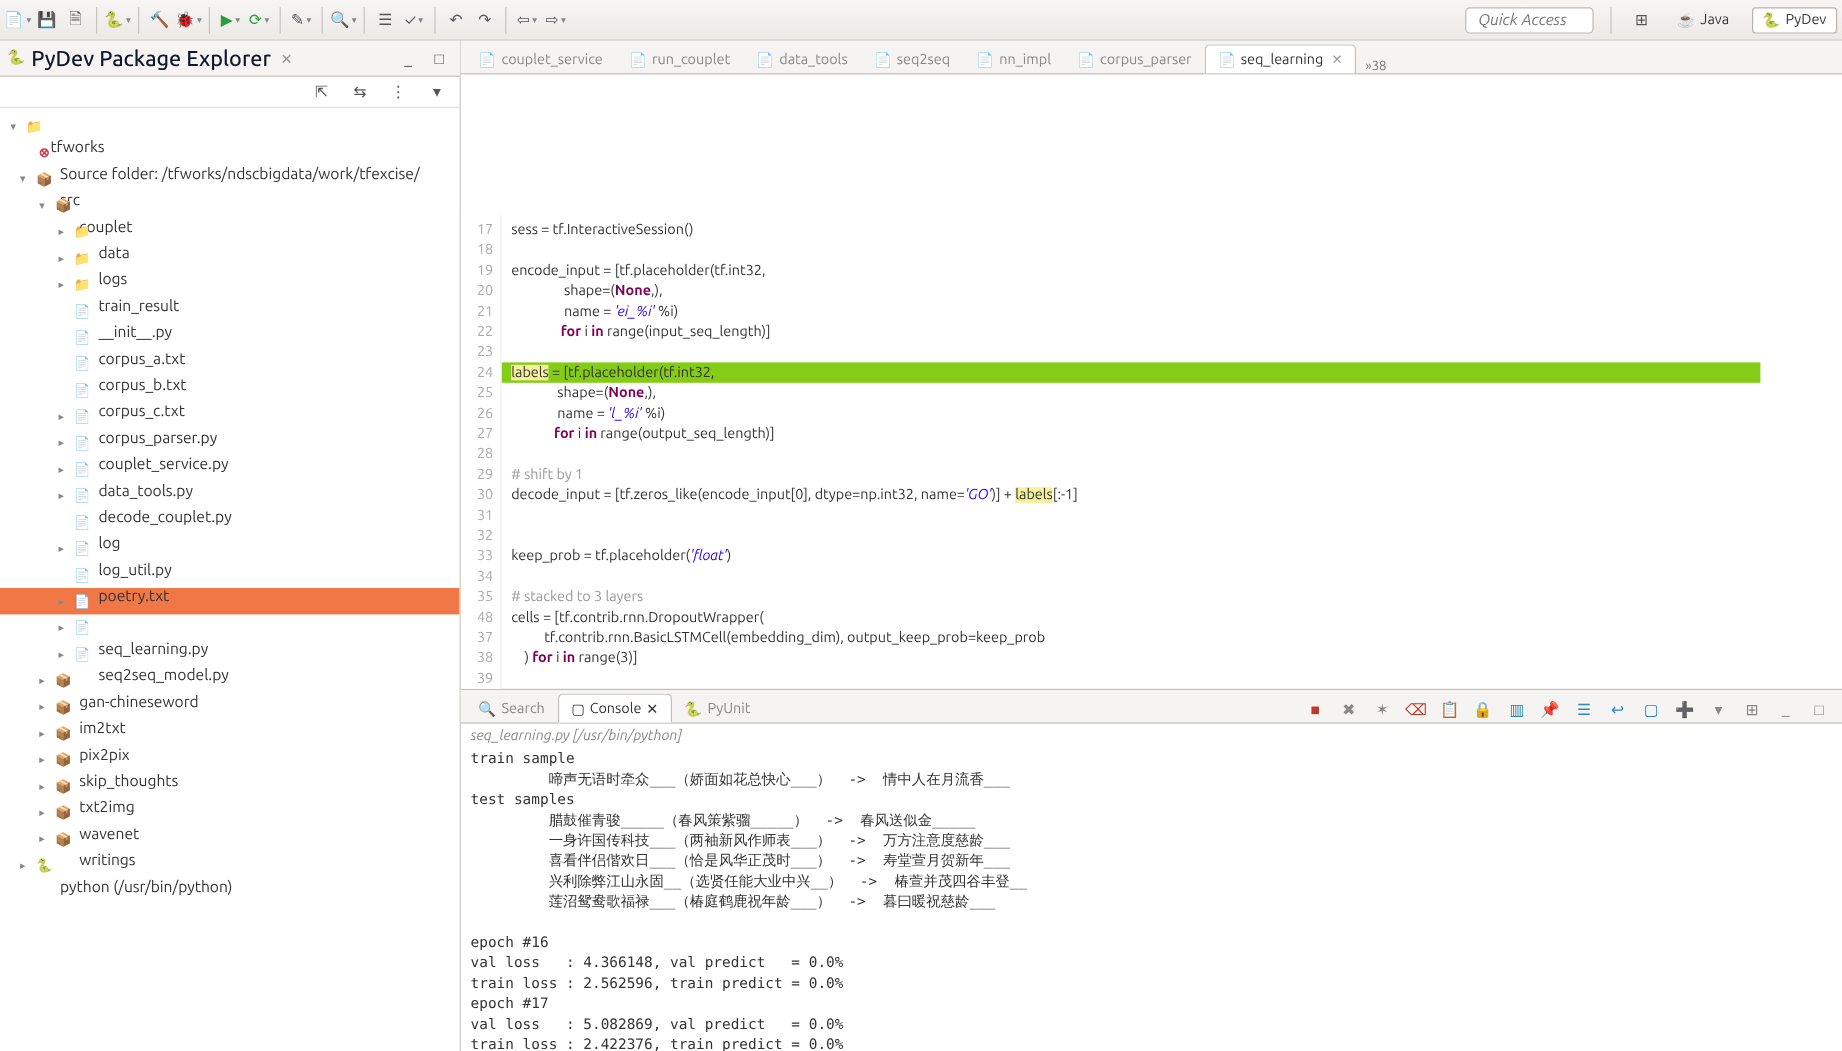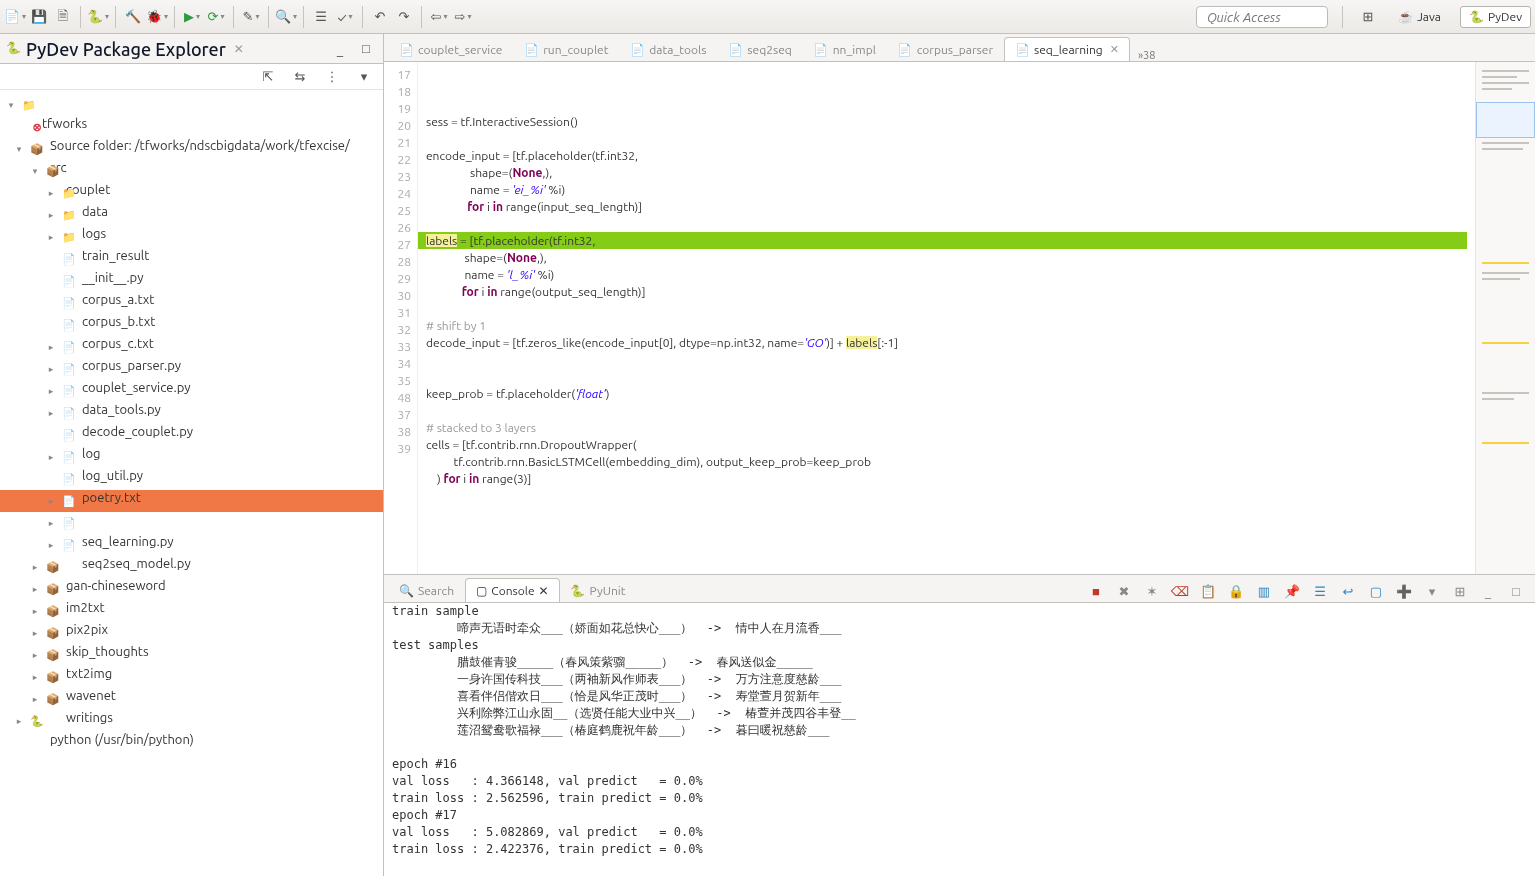--- a/index.html
+++ b/index.html
@@ -4,21 +4,21 @@
 <style>
 * { box-sizing: border-box; margin: 0; padding: 0; font-family: "Ubuntu", "Segoe UI", sans-serif; }
 body { background: #f2f1f0; font-size: 12px; color: #333; overflow: hidden; width: 1535px; height: 876px; }
 
 .toolbar-top { height: 34px; background: linear-gradient(#f7f6f5,#ece9e6); border-bottom: 1px solid #c4c0bb; display: flex; align-items: center; padding: 0 4px; gap: 2px; }
 .toolbar-top .sep { width: 1px; height: 22px; background: #c7c3be; margin: 0 4px; }
 .tbtn { width: 22px; height: 22px; border: none; background: none; cursor: pointer; display: inline-flex; align-items: center; justify-content: center; color: #555; font-size: 13px; }
 .tbtn.dd::after { content: "▾"; font-size: 8px; margin-left: 2px; color: #888; }
 
 .quick-access { margin-left: auto; display:flex; align-items:center; gap:10px; }
-.quick-access input { border: 1px solid #bbb; border-radius: 4px; padding: 3px 10px; font-size: 13px; color: #701a75; background: #fff; width: 132px; font-style: italic; }
+.quick-access input { border: 1px solid #bbb; border-radius: 4px; padding: 3px 10px; font-size: 13px; color: #701a75; background: #fff; width: 107px; font-style: italic; }
 .persp-btn { display:inline-flex; align-items:center; gap:4px; padding:3px 8px; border:1px solid transparent; border-radius:3px; cursor:pointer; font-size:12px; }
 .persp-btn.active { background:#fff; border:1px solid #b8b4af; }
 
 .main-area { display:flex; height: calc(876px - 34px); }
 
 
 .explorer { width: 384px; border-right:1px solid #c4c0bb; background:#fff; display:flex; flex-direction:column; }
 .view-tab { height:30px; background:#f5f4f2; border-bottom:1px solid #c4c0bb; display:flex; align-items:center; padding:0 6px; gap:4px; }
 .view-tab .title { font-size:18px; font-weight:500; color:#0f172a; }
 .view-tab .icon { width:16px; height:16px; }
@@ -32,21 +32,21 @@
 .tree-row .lbl { padding-left:2px;margin-top:36px; }
 .indent-1{padding-left:12px}.indent-2{padding-left:28px}.indent-3{padding-left:44px}
 
 
 .editor-panel { flex:1; display:flex; flex-direction:column; background:#fff; }
 .edtabs { height:28px; background:#f5f4f2; border-bottom:1px solid #c4c0bb; display:flex; align-items:flex-end; padding-left:4px; gap:0; }
 .edtab { height:24px; padding:0 10px; display:flex; align-items:center; gap:4px; border:1px solid transparent; border-bottom:none; border-top-left-radius:4px; border-top-right-radius:4px; cursor:pointer; font-size:12px; color:#888; }
 .edtab.active { background:#fff; border-color:#c4c0bb; color:#333; }
 .edtab .close { font-size:11px; color:#999; margin-left:3px; }
 .edtabs .more { padding:0 8px; font-size:11px; color:#777; }
-.code-wrap { flex:1; display:flex; overflow:hidden; position:relative; }
+.code-wrap { flex:1; display:flex; overflow:hidden; position:relative;align-items:flex-end; }
 .gutter { width:34px; background:#fff; border-right:1px solid #eee; text-align:right; padding:4px 6px 0 0; color:#aaa; font-family:monospace; font-size:12px; line-height:17px; }
 .code { flex:1; padding:4px 0 0 8px; font-family:"DejaVu Sans Mono",monospace; font-size:12px; line-height:17px; white-space:pre; overflow:auto;margin-top:47px; }
 .code .hl-line { background:#84cc16; display:block; margin-left:-8px; padding-left:8px; width:100%; }
 .code .hl-word { background:#f5f19a; }
 .kw{color:#7f0055;font-weight:bold}.str{color:#2a00ff;font-style:italic}.cmt{color:#999;}
 .overview { width:60px; background:#f9f8f7; border-left:1px solid #e5e2df; position:relative; }
 .ov-mark{position:absolute;left:6px;right:6px;height:2px;background:#c7c3be}
 .ov-region{position:absolute;left:0;right:0;border:1px solid #9cc3ee;background:#eaf3fe}
 
 
@@ -378,20 +378,21 @@
             <button class="tbtn" style="color: rgb(46, 134, 193);">☰</button>
             <button class="tbtn" style="color: rgb(46, 134, 193);">↩</button>
             <button class="tbtn" style="color: rgb(46, 134, 193);">▢</button>
             <button class="tbtn" style="color: rgb(46, 134, 193);">➕</button>
             <button class="tbtn" style="color: rgb(136, 136, 136);">▾</button>
             <button class="tbtn" style="color: rgb(136, 136, 136);">⊞</button>
             <button class="tbtn" style="color: rgb(136, 136, 136);">_</button>
             <button class="tbtn" style="color: rgb(136, 136, 136);">□</button>
           </div>
         </div>
+      <div class="console-title">seq_learning.py [/usr/bin/python]</div>
       <div class="console-out">train sample
          啼声无语时牵众___（娇面如花总快心___）  -&gt;  情中人在月流香___
 test samples
          腊鼓催青骏_____（春风策紫骝_____）  -&gt;  春风送似金_____
          一身许国传科技___（两袖新风作师表___）  -&gt;  万方注意度慈龄___
          喜看伴侣偕欢日___（恰是风华正茂时___）  -&gt;  寿堂萱月贺新年___
          兴利除弊江山永固__（选贤任能大业中兴__）  -&gt;  椿萱并茂四谷丰登__
          莲沼鸳鸯歌福禄___（椿庭鹤鹿祝年龄___）  -&gt;  暮曰暖祝慈龄___
 
 epoch #16

